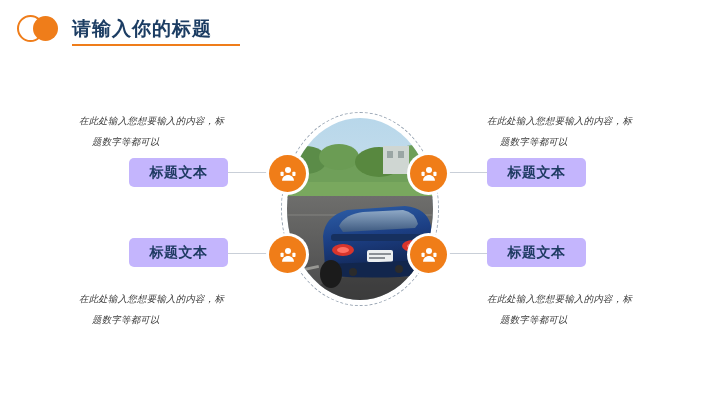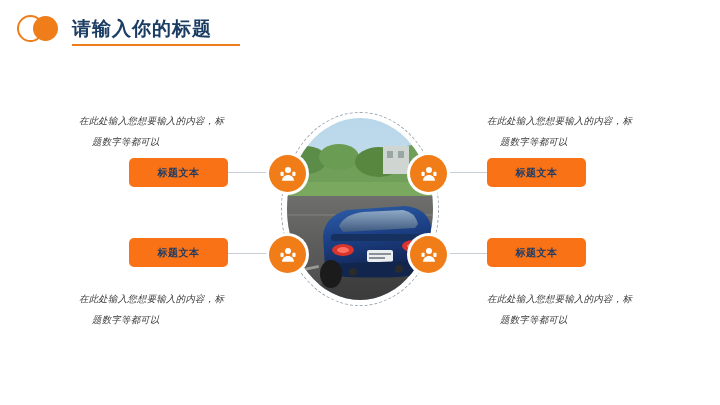--- a/index.html
+++ b/index.html
@@ -110,23 +110,23 @@
   .badge-tr { left: 410px; top: 151px; }
   .badge-bl { left: 269px; top: 232px; }
   .badge-br { left: 410px; top: 232px; }
 
   
   .pill {
     position: absolute;
     width: 99px;
     height: 29px;
     border-radius: 5px;
-    background: #f97316;
+    background: #c4b5fd;
     color: #1f3b63;
-    font-size: 10px;
+    font-size: 14px;
     font-weight: bold;
     display: flex;
     align-items: center;
     justify-content: center;
     letter-spacing: 0.5px;
   }
   .pill-tl { left: 129px; top: 154px; }
   .pill-bl { left: 129px; top: 234px; }
   .pill-tr { left: 487px; top: 154px; }
   .pill-br { left: 487px; top: 234px; }

